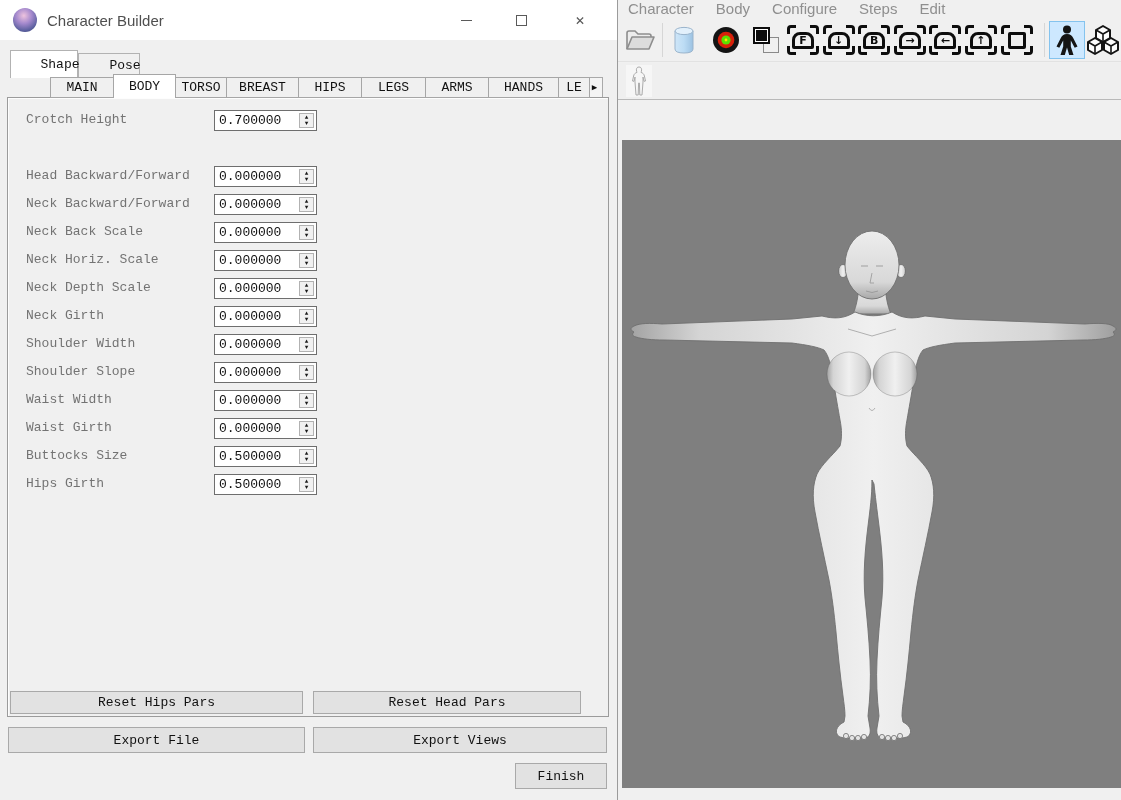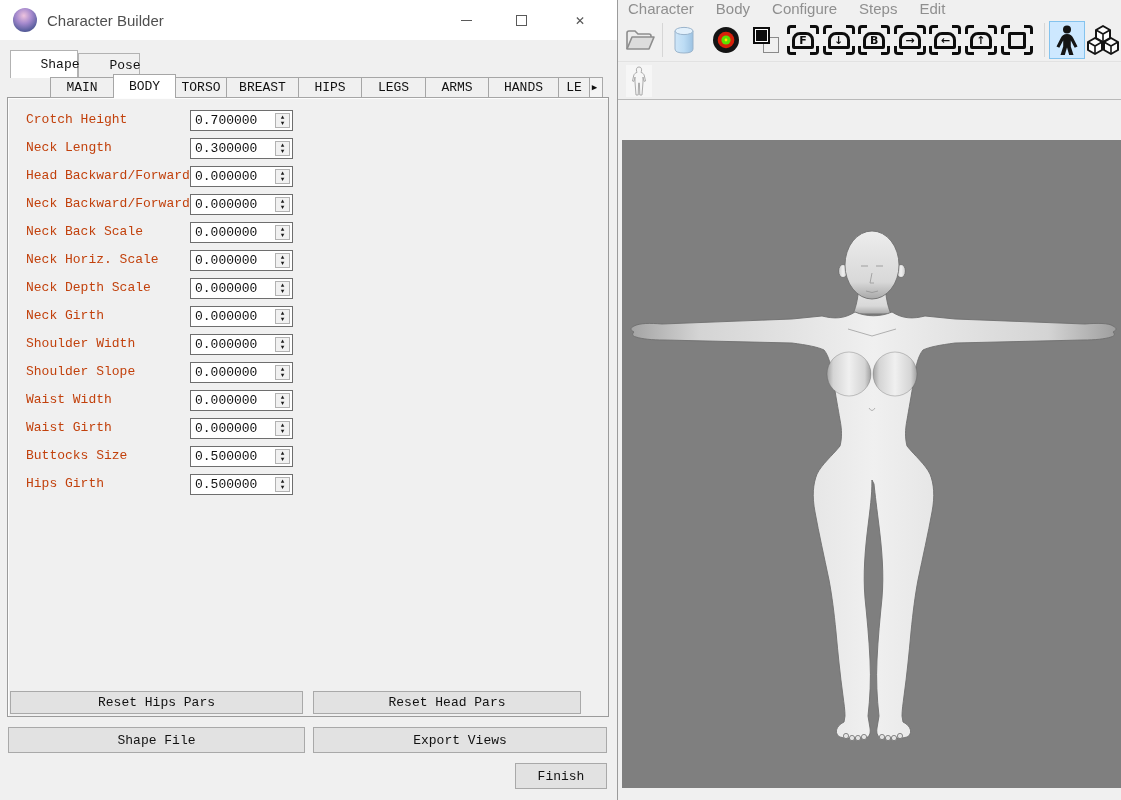--- a/index.html
+++ b/index.html
@@ -55,22 +55,22 @@
   .subtabs{position:absolute;left:10px;top:77px;height:21px;display:flex;align-items:flex-end;z-index:2;margin-left:40px;}
   .stab{font-size:13px;color:#111;height:21px;display:flex;align-items:center;justify-content:center;border:1px solid #a6a6a6;border-left:none;background:#f0f0f0;}
   .stab:first-child{border-left:1px solid #a6a6a6;}
   .stab.active{height:24px;background:#fff;border-bottom:none;margin-left:-1px;border-left:1px solid #a6a6a6;}
   .scrollbtn{position:absolute;top:77px;width:17px;height:21px;border:1px solid #a9a9a9;display:flex;align-items:center;justify-content:center;font-size:9px;}
   .sb-left{left:569px;background:#dcdcdc;color:#8d8d8d;}
   .sb-right{left:586px;background:#f4f4f4;color:#111;}
 
   .panel{position:absolute;left:7px;top:97px;width:602px;height:620px;border:1px solid #9b9b9b;background:#f0f0f0;box-shadow:inset 1px 1px 0 #fdfdfd;}
   .row{position:absolute;left:0;width:100%;height:20px;}
-  .flabel{position:absolute;left:18px;top:2px;font-size:13px;color:#c2410c;white-space:nowrap;}
-  .spin{position:absolute;left:182px;top:0;width:103px;height:21px;background:#fff;border:1px solid #6e6e6e;}
+  .flabel{position:absolute;left:18px;top:2px;font-size:13px;color:#737373;white-space:nowrap;}
+  .spin{position:absolute;left:206px;top:0;width:103px;height:21px;background:#fff;border:1px solid #6e6e6e;}
   .sval{position:absolute;left:4px;top:2px;font-size:13px;color:#111;}
   .sbtns{position:absolute;right:2px;top:2px;bottom:2px;width:15px;background:#f1f1f1;border:1px solid #b2b2b2;display:flex;flex-direction:column;align-items:center;justify-content:center;}
   .sbtns span{font-size:6px;line-height:6px;color:#1a1a1a;}
 
   .btn{position:absolute;background:#e2e2e2;border:1px solid #a9a9a9;display:flex;align-items:center;justify-content:center;font-size:13px;color:#111;font-family:"Liberation Mono","DejaVu Sans Mono",monospace;}
   .b-resetbody{left:10px;top:691px;width:293px;height:23px;z-index:3;}
   .b-resethead{left:313px;top:691px;width:268px;height:23px;z-index:3;}
   .b-import{left:8px;top:727px;width:297px;height:26px;}
   .b-export{left:313px;top:727px;width:294px;height:26px;}
   .b-finish{left:515px;top:763px;width:92px;height:26px;}
@@ -381,30 +381,20 @@
       <div class="row" style="top:12px">
         <span class="flabel">Crotch Height</span>
         <div class="spin">
           <span class="sval">0.700000</span>
           <span class="sbtns">
               <span>▲</span>
               <span>▼</span>
             </span>
         </div>
       </div>
-      <div class="row" style="top:40px">
-        <span class="flabel">Neck Length</span>
-        <div class="spin">
-          <span class="sval">0.300000</span>
-          <span class="sbtns">
-              <span>▲</span>
-              <span>▼</span>
-            </span>
-        </div>
-      </div>
       <div class="row" style="top:68px">
         <span class="flabel">Head Backward/Forward</span>
         <div class="spin">
           <span class="sval">0.000000</span>
           <span class="sbtns">
               <span>▲</span>
               <span>▼</span>
             </span>
         </div>
       </div>
@@ -515,18 +505,18 @@
           <span class="sbtns">
               <span>▲</span>
               <span>▼</span>
             </span>
         </div>
       </div>
     </div>
 
     <div class="btn b-resetbody">Reset Hips Pars</div>
     <div class="btn b-resethead">Reset Head Pars</div>
-    <div class="btn b-import">Shape File</div>
+    <div class="btn b-import">Export File</div>
     <div class="btn b-export">Export Views</div>
     <div class="btn b-finish">Finish</div>
   </div>
 
 </div>
 
 </body></html>

